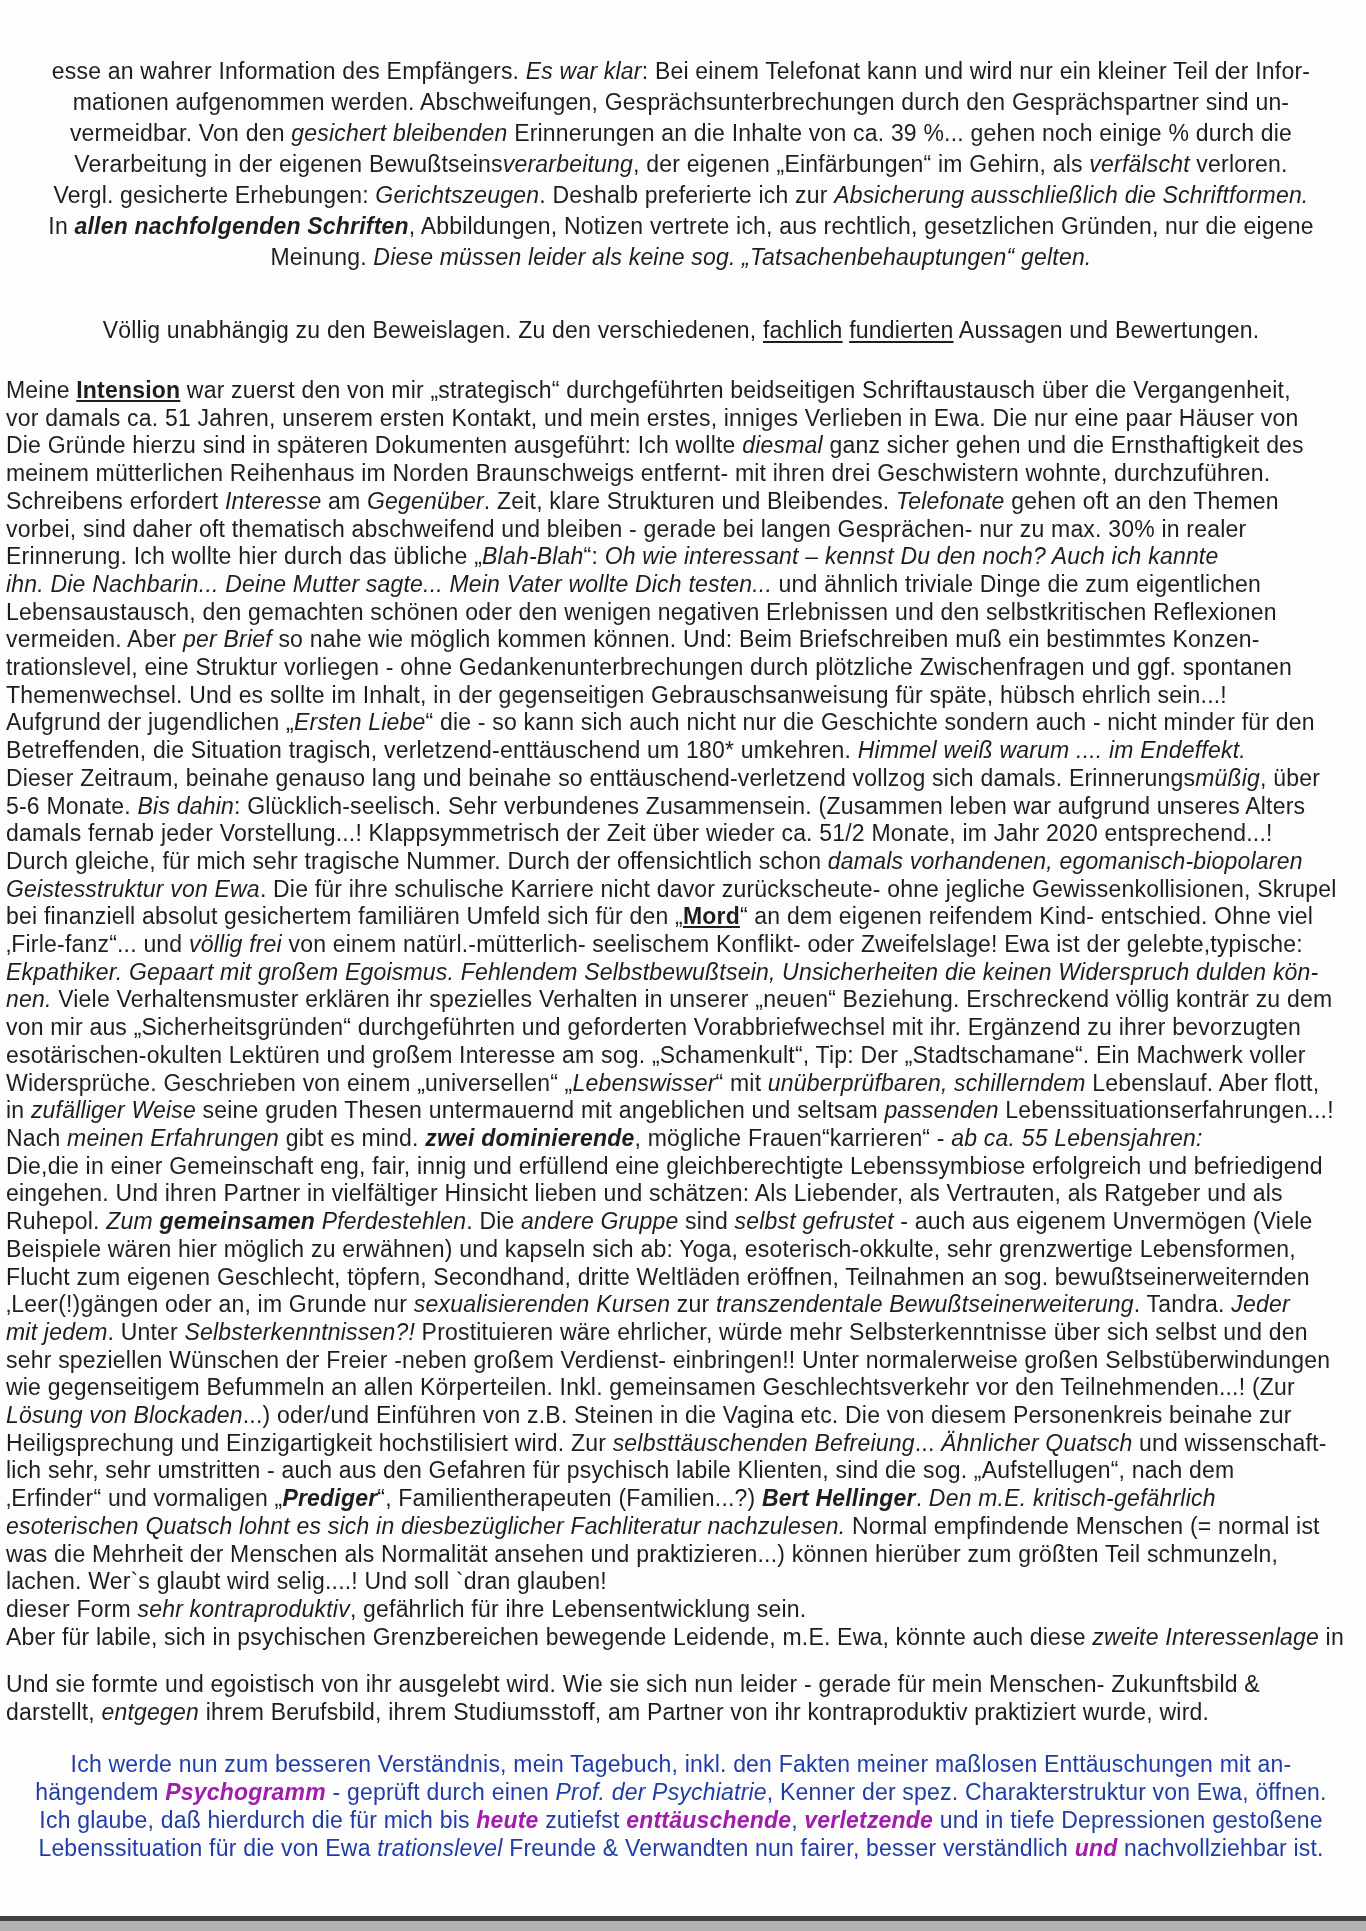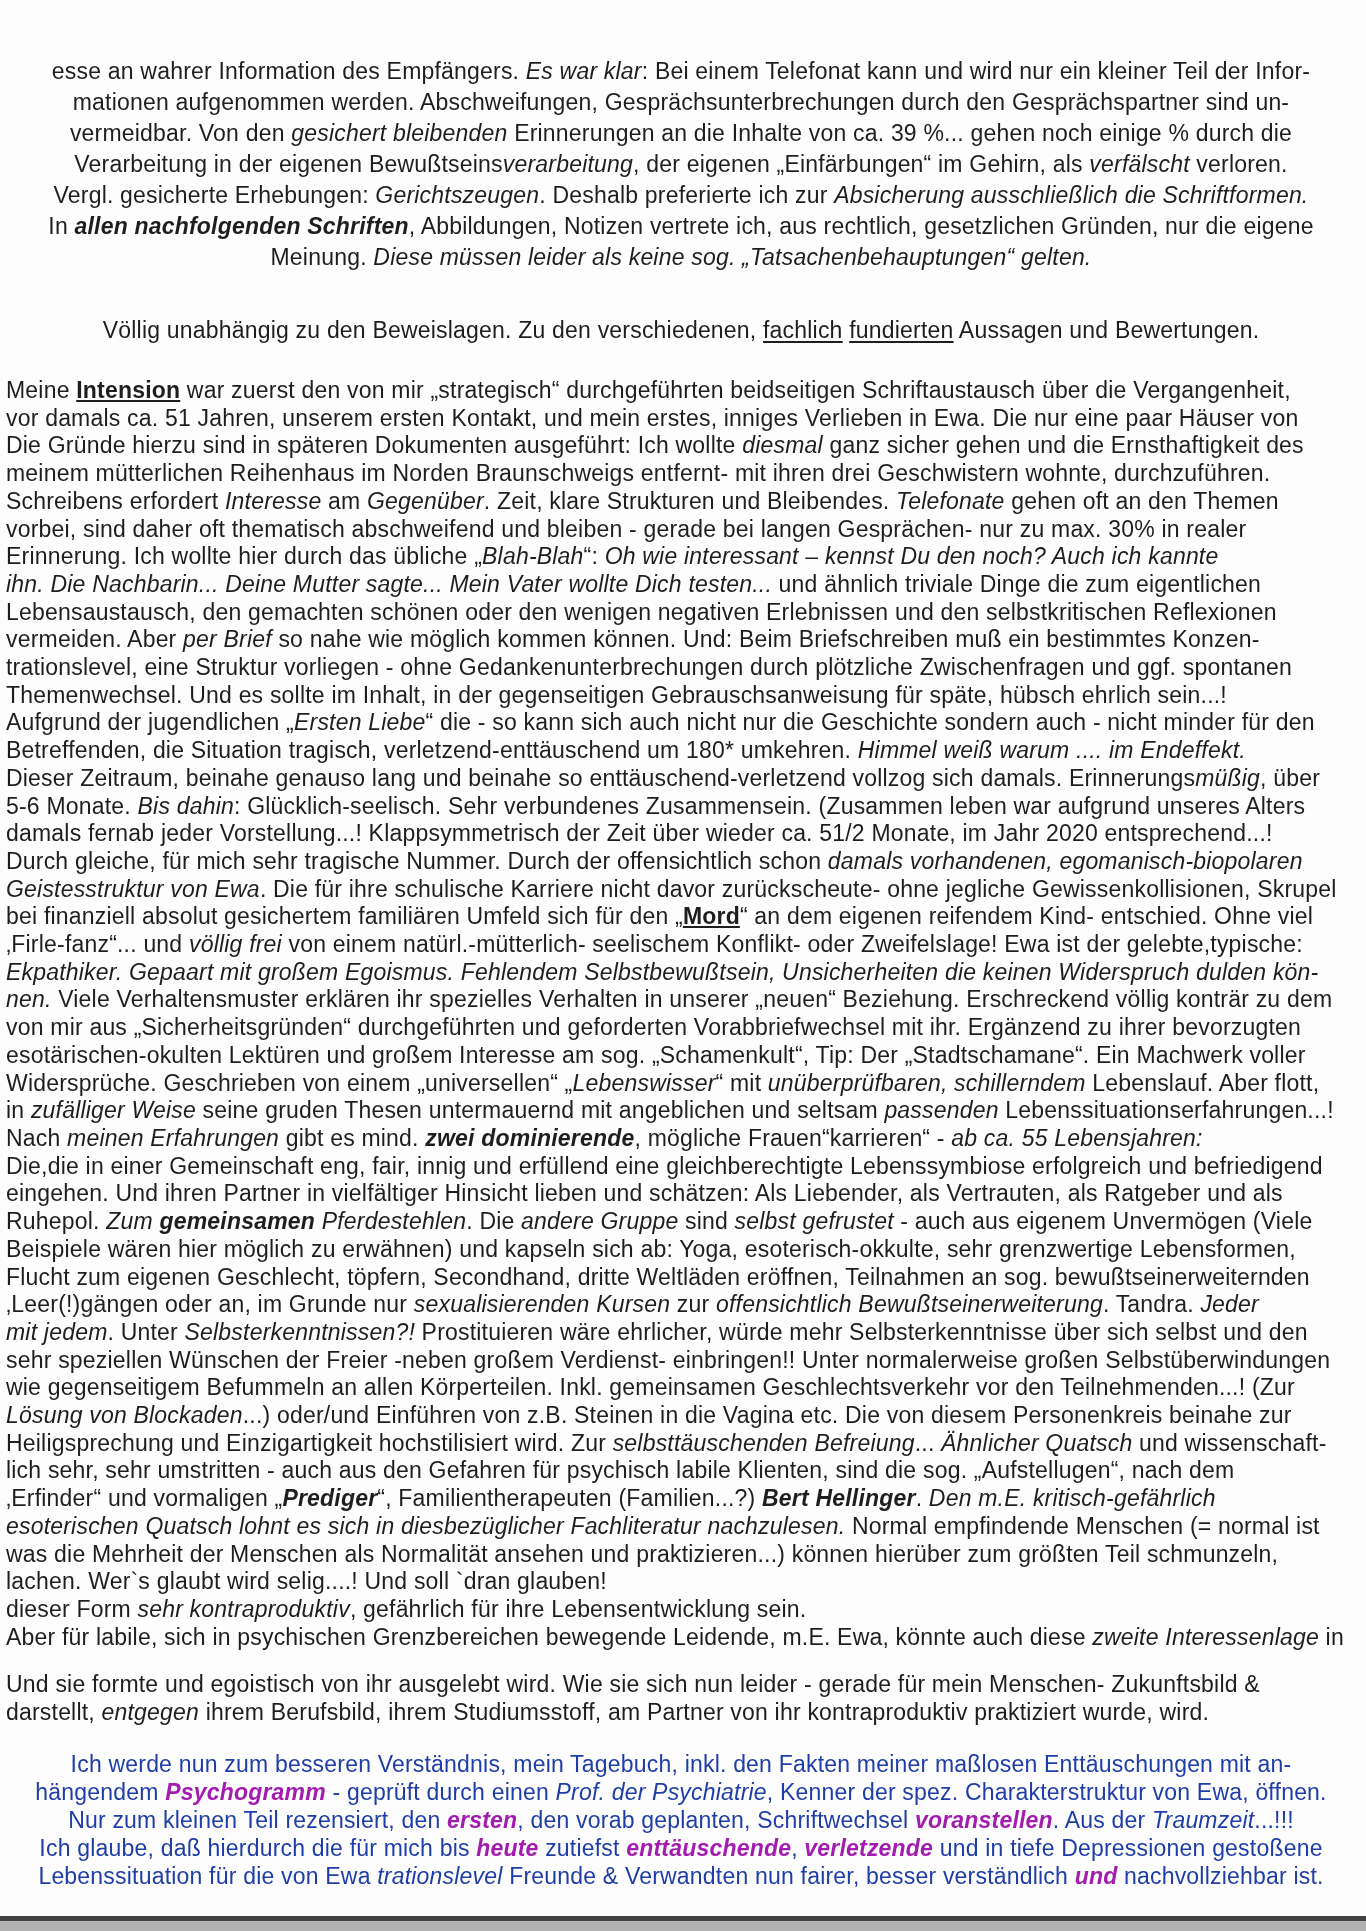--- a/index.html
+++ b/index.html
@@ -85,41 +85,40 @@
         <div class="tline"><span class="r-n">von mir aus „Sicherheitsgründen“ durchgeführten und geforderten Vorabbriefwechsel mit ihr. Ergänzend zu ihrer bevorzugten</span></div>
         <div class="tline"><span class="r-n">esotärischen-okulten Lektüren und großem Interesse am sog. „Schamenkult“, Tip: Der „Stadtschamane“. Ein Machwerk voller</span></div>
         <div class="tline"><span class="r-n">Widersprüche. Geschrieben von einem „universellen“ „</span><span class="r-i">Lebenswisser</span><span class="r-n">“ mit </span><span class="r-i">unüberprüfbaren, schillerndem</span><span class="r-n"> Lebenslauf. Aber flott,</span></div>
         <div class="tline"><span class="r-n">in </span><span class="r-i">zufälliger Weise</span><span class="r-n"> seine gruden Thesen untermauernd mit angeblichen und seltsam </span><span class="r-i">passenden</span><span class="r-n"> Lebenssituationserfahrungen...!</span></div>
         <div class="tline"><span class="r-n">Nach </span><span class="r-i">meinen Erfahrungen</span><span class="r-n"> gibt es mind. </span><span class="r-bi">zwei dominierende</span><span class="r-n">, mögliche Frauen“karrieren“  - </span><span class="r-i">ab ca. 55 Lebensjahren:</span></div>
         <div class="tline"><span class="r-n">Die,die in einer Gemeinschaft eng, fair, innig und erfüllend eine gleichberechtigte Lebenssymbiose erfolgreich und befriedigend</span></div>
         <div class="tline"><span class="r-n">eingehen. Und ihren Partner in vielfältiger Hinsicht lieben und schätzen: Als Liebender, als Vertrauten, als Ratgeber und als</span></div>
         <div class="tline"><span class="r-n">Ruhepol. </span><span class="r-i">Zum </span><span class="r-bi">gemeinsamen</span><span class="r-i"> Pferdestehlen</span><span class="r-n">. Die </span><span class="r-i">andere Gruppe</span><span class="r-n"> sind </span><span class="r-i">selbst gefrustet</span><span class="r-n"> - auch aus eigenem Unvermögen (Viele</span></div>
         <div class="tline"><span class="r-n">Beispiele wären hier möglich zu erwähnen) und kapseln sich ab: Yoga, esoterisch-okkulte, sehr grenzwertige Lebensformen,</span></div>
         <div class="tline"><span class="r-n">Flucht zum eigenen Geschlecht, töpfern, Secondhand, dritte Weltläden eröffnen, Teilnahmen an sog. bewußtseinerweiternden</span></div>
-        <div class="tline"><span class="r-n">‚Leer(!)gängen oder an, im Grunde nur </span><span class="r-i">sexualisierenden Kursen</span><span class="r-n"> zur </span><span class="r-i">offensichtlich Bewußtseinerweiterung</span><span class="r-n">. Tandra. </span><span class="r-i">Jeder</span></div>
+        <div class="tline"><span class="r-n">‚Leer(!)gängen oder an, im Grunde nur </span><span class="r-i">sexualisierenden Kursen</span><span class="r-n"> zur </span><span class="r-i">transzendentale Bewußtseinerweiterung</span><span class="r-n">. Tandra. </span><span class="r-i">Jeder</span></div>
         <div class="tline"><span class="r-i">mit jedem</span><span class="r-n">. Unter </span><span class="r-i">Selbsterkenntnissen?!</span><span class="r-n"> Prostituieren wäre ehrlicher, würde mehr Selbsterkenntnisse über sich selbst und den</span></div>
         <div class="tline"><span class="r-n">sehr speziellen Wünschen der Freier -neben großem Verdienst- einbringen!! Unter normalerweise  großen Selbstüberwindungen</span></div>
         <div class="tline"><span class="r-n">wie gegenseitigem Befummeln an allen Körperteilen. Inkl. gemeinsamen Geschlechtsverkehr vor den Teilnehmenden...! (Zur</span></div>
         <div class="tline"><span class="r-i">Lösung von Blockaden</span><span class="r-n">...) oder/und Einführen von z.B. Steinen in die Vagina etc. Die von diesem Personenkreis beinahe zur</span></div>
         <div class="tline"><span class="r-n">Heiligsprechung und Einzigartigkeit hochstilisiert wird. Zur </span><span class="r-i">selbsttäuschenden Befreiung</span><span class="r-n">... </span><span class="r-i">Ähnlicher Quatsch</span><span class="r-n"> und wissenschaft-</span></div>
         <div class="tline"><span class="r-n">lich sehr, sehr umstritten - auch aus den Gefahren für psychisch labile Klienten, sind die sog. „Aufstellugen“, nach dem</span></div>
         <div class="tline"><span class="r-n">‚Erfinder“ und vormaligen „</span><span class="r-bi">Prediger</span><span class="r-n">“, Familientherapeuten (Familien...?) </span><span class="r-bi">Bert Hellinger</span><span class="r-n">. </span><span class="r-i">Den m.E. kritisch-gefährlich</span></div>
         <div class="tline"><span class="r-i">esoterischen Quatsch lohnt es sich in diesbezüglicher Fachliteratur nachzulesen.</span><span class="r-n"> Normal empfindende Menschen (= normal ist</span></div>
         <div class="tline"><span class="r-n">was die Mehrheit der Menschen als Normalität ansehen und praktizieren...) können hierüber zum größten Teil schmunzeln,</span></div>
         <div class="tline"><span class="r-n">lachen. Wer`s glaubt wird selig....! Und soll `dran glauben!</span></div>
         <div class="tline"><span class="r-n">dieser Form </span><span class="r-i">sehr kontraproduktiv</span><span class="r-n">, gefährlich für ihre Lebensentwicklung sein.</span></div>
         <div class="tline"><span class="r-n">Aber für labile, sich in psychischen Grenzbereichen bewegende Leidende, m.E. Ewa, könnte auch diese </span><span class="r-i">zweite Interessenlage</span><span class="r-n"> in</span></div>
       </div>
       <div class="para p-formte-block">
         <div class="tline"><span class="r-n">Und sie formte  und egoistisch von ihr ausgelebt wird.  Wie sie sich nun leider - gerade für mein Menschen- Zukunftsbild &amp;</span></div>
         <div class="tline"><span class="r-n">darstellt, </span><span class="r-i">entgegen</span><span class="r-n"> ihrem Berufsbild, ihrem Studiumsstoff, am Partner von ihr kontraproduktiv praktiziert wurde, wird.</span></div>
       </div>
       <div class="para p-blue-closing-block" style="color: rgb(31, 61, 168);">
         <div class="tline"><span class="r-n">Ich werde nun zum besseren Verständnis, mein Tagebuch, inkl. den Fakten meiner maßlosen Enttäuschungen mit an-</span></div>
         <div class="tline"><span class="r-n">hängendem </span><span class="r-bi">Psychogramm</span><span class="r-n"> - geprüft durch einen </span><span class="r-i">Prof. der Psychiatrie</span><span class="r-n">, Kenner der spez. Charakterstruktur von Ewa, öffnen.</span></div>
-        <div class="tline"><span class="r-n">Nur zum kleinen Teil rezensiert, den </span><span class="r-bi">ersten</span><span class="r-n">, den vorab geplanten, Schriftwechsel </span><span class="r-bi">voranstellen</span><span class="r-n">. Aus der </span><span class="r-i">Traumzeit</span><span class="r-n">...!!!</span></div>
         <div class="tline"><span class="r-n">Ich glaube, daß hierdurch die für mich bis </span><span class="r-bi">heute</span><span class="r-n"> zutiefst </span><span class="r-bi">enttäuschende</span><span class="r-n">, </span><span class="r-bi">verletzende</span><span class="r-n"> und in tiefe Depressionen gestoßene</span></div>
         <div class="tline"><span class="r-n">Lebenssituation für die von Ewa </span><span class="r-i">trationslevel</span><span class="r-n"> Freunde &amp; Verwandten  nun fairer, besser verständlich </span><span class="r-bi">und</span><span class="r-n"> nachvollziehbar ist.</span></div>
       </div>
     </div>
   <div class="scan-line" style="background: rgb(65, 65, 65);"></div>
   <div class="scan-band" style="background: rgb(178, 178, 178);"></div>
 </div>
 
 </body></html>

